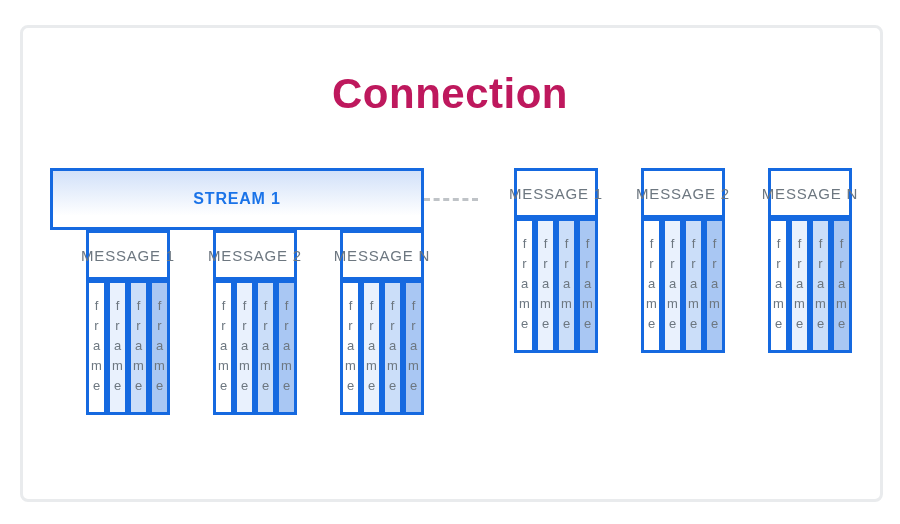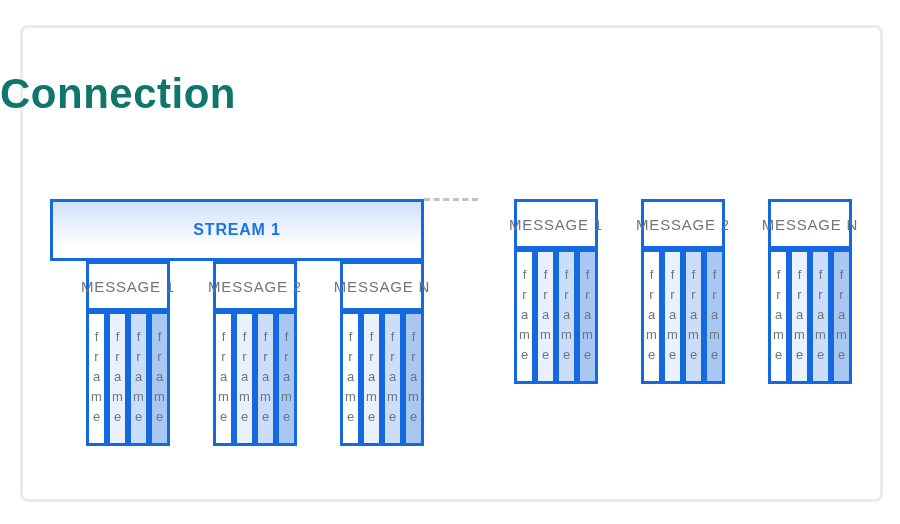--- a/index.html
+++ b/index.html
@@ -15,36 +15,36 @@
     left: 20px; top: 25px;
     width: 863px; height: 477px;
     border: 3px solid #e9ebed;
     border-radius: 8px;
     background: #ffffff;
   }
   .page-title {
     position: absolute;
     left: 0; top: 70px;
     width: 100%;
+    text-align: center;
     font-size: 42px;
     font-weight: bold;
-    color: #0f766e;
+    color: #be185d;
     letter-spacing: 0.5px;
   }
   .streams {
     position: absolute;
     left: 50px; top: 168px;
     display: flex;
     align-items: flex-start;
   }
   .stream {
     width: 374px;
     display: flex;
     flex-direction: column;
-    margin-top: 31px;
   }
   .connector {
     width: 54px;
     height: 0;
     border-top: 3px dashed #bfc3c7;
     margin-top: 30px;
   }
   .stream-header {
     height: 62px;
     border: 3px solid #1569e0;

